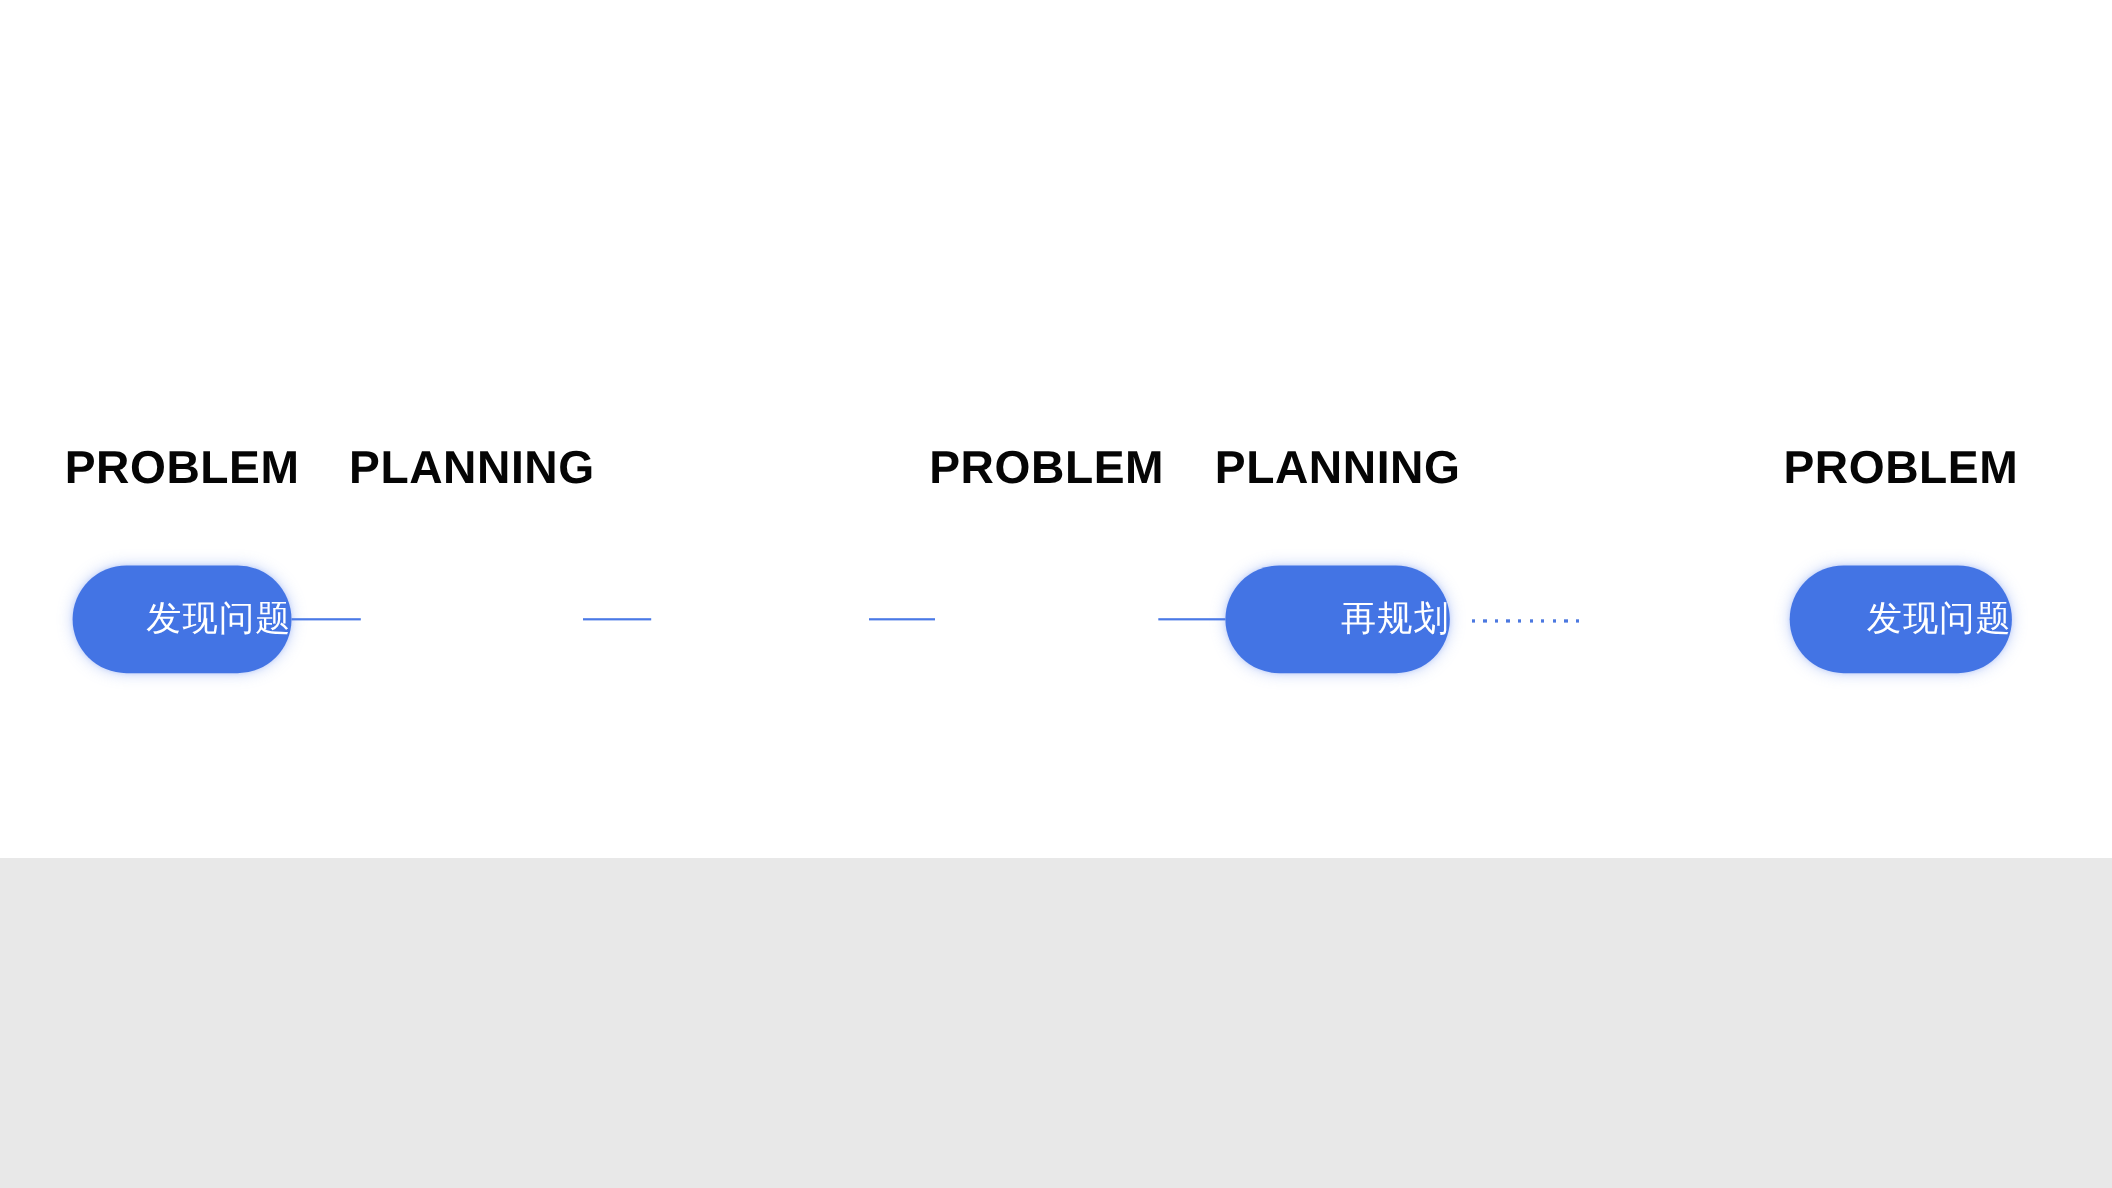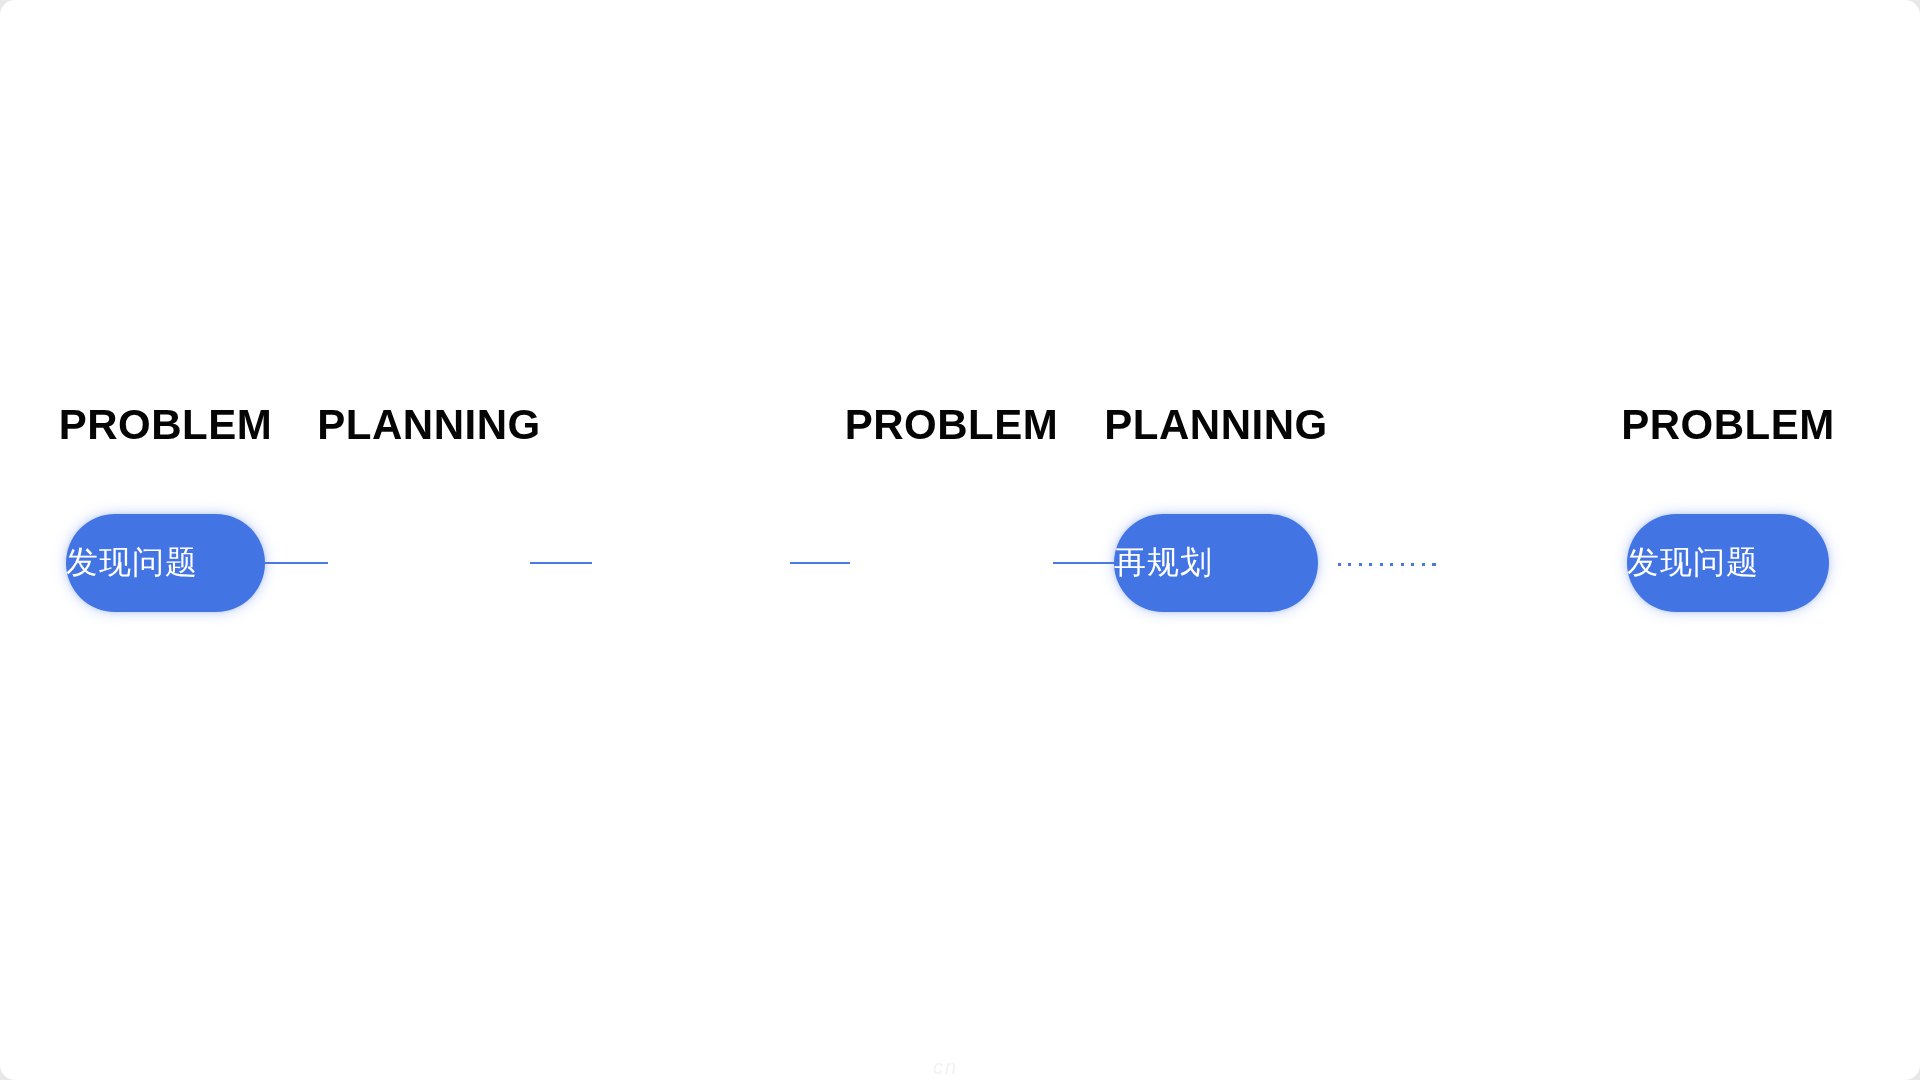--- a/index.html
+++ b/index.html
@@ -11,25 +11,24 @@
     --bg:#FFFFFF;
   }
   html,body{margin:0;padding:0;}
   body{
     background:#e8e8e8;
     font-family:"Liberation Sans","DejaVu Sans",sans-serif;
   }
   .slide{
     position:relative;
     width:1920px;
-    height:1080px;
+    height:780px;
     background:var(--bg);
     overflow:hidden;
     margin:0 auto;
-    border-radius:15px;
   }
   .step{
     position:absolute;
     top:402px;
     height:212px;
   }
   .step-label{
     position:absolute;
     top:0;
     left:50%;
@@ -44,21 +43,21 @@
   .pill{
     position:absolute;
     top:112px;
     left:0;
     width:100%;
     height:98px;
     background:var(--pill-blue);
     border-radius:49px;
     display:flex;
     align-items:center;
-    justify-content:flex-start;
+    justify-content:flex-end;
     box-shadow:0 0 14px rgba(96,136,240,0.38), 0 0 4px rgba(96,136,240,0.25);
   }
   .pill-text{
     color:var(--pill-text);
     font-size:32px;
     font-weight:300;
     letter-spacing:1px;
     white-space:nowrap;
   }
   .connector{

